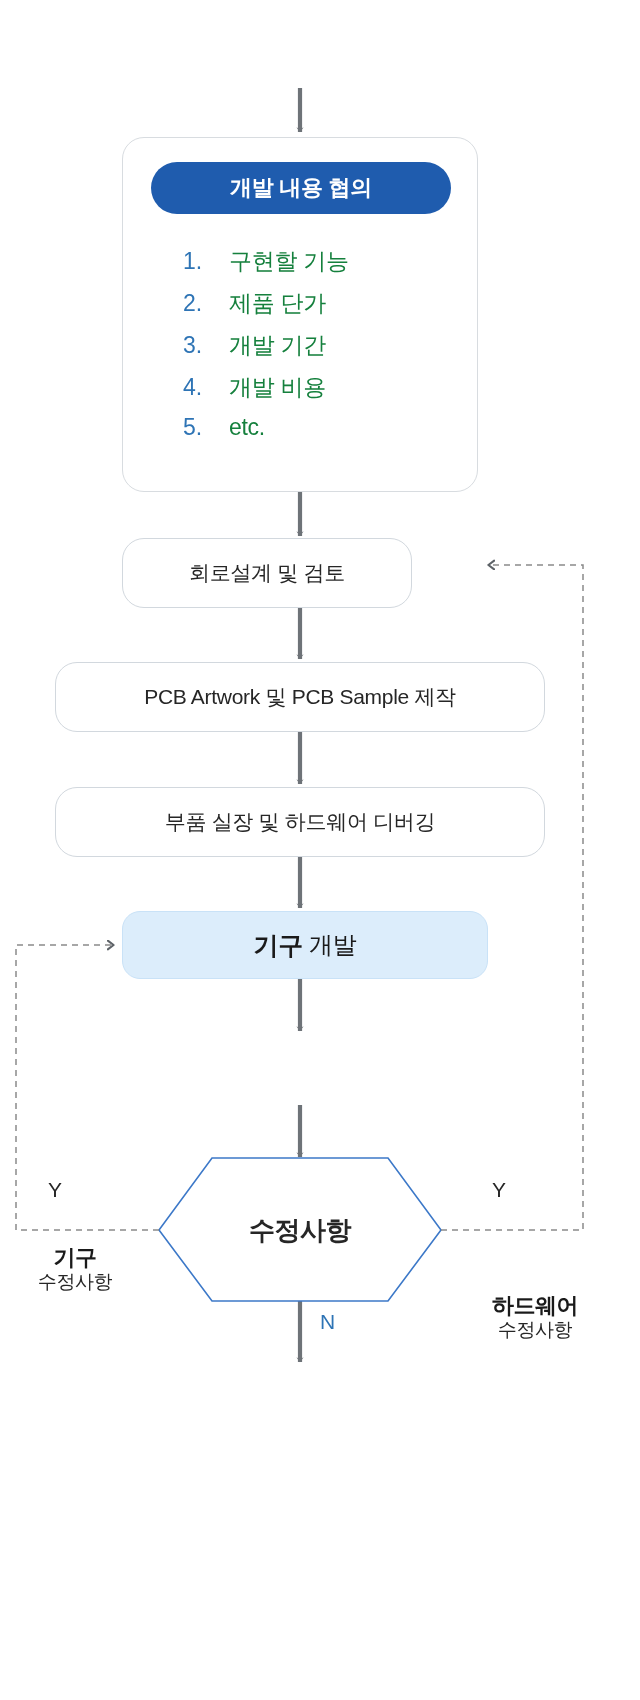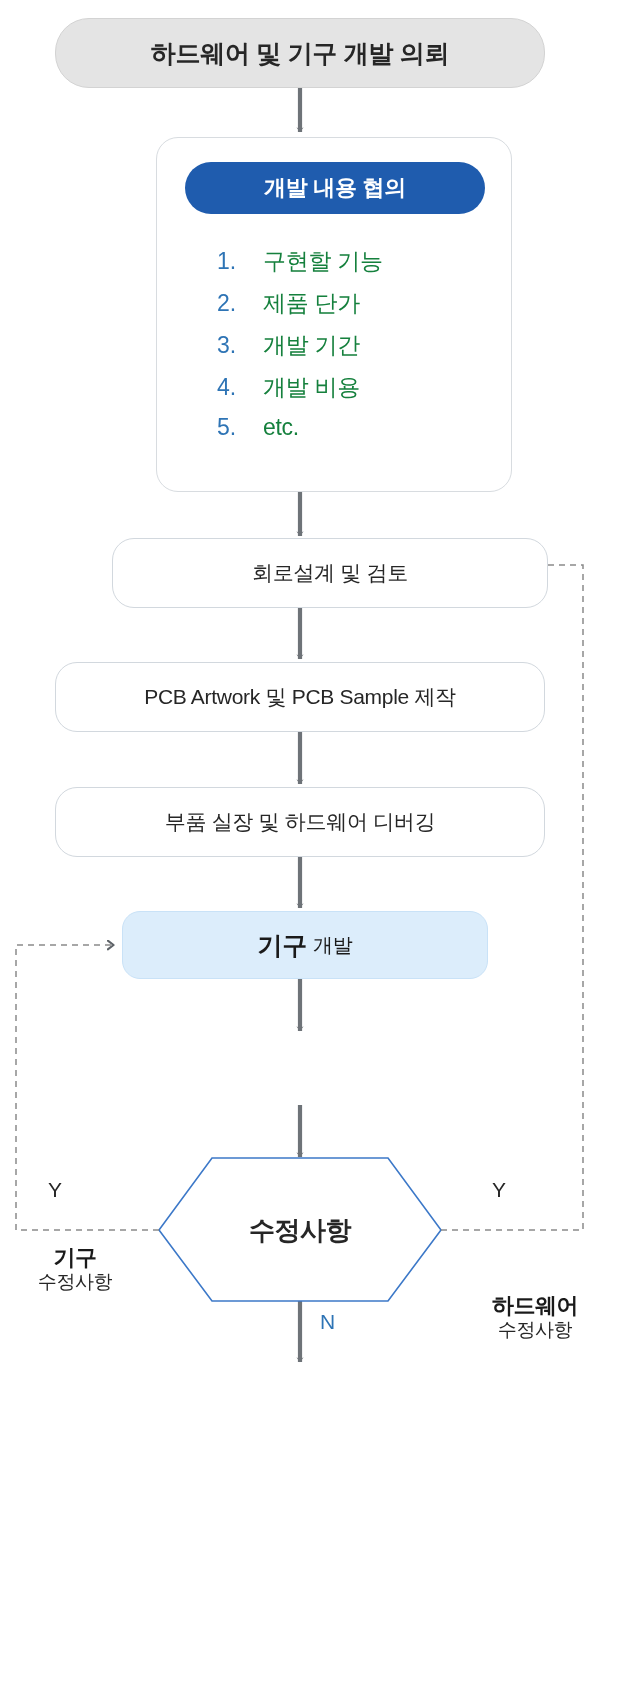--- a/index.html
+++ b/index.html
@@ -40,21 +40,20 @@
     color:#262626;
     letter-spacing:-0.3px;
   }
 
   
   .group-box{
     background:#ffffff;
     border:1px solid #D8DCE0;
     border-radius:22px;
     display:block;
-    margin-left:34px;
   }
 
   
   .pill{
     background:#1F5CAE;
     border-radius:28px;
     color:#ffffff;
     font-size:22px;
     font-weight:700;
     letter-spacing:-0.3px;
@@ -97,21 +96,21 @@
 
   
   .proc-hl{
     background:#DCEDFB;
     border:1px solid #C9E2F7;
     border-radius:18px;
     color:#1a1a1a;
     letter-spacing:-0.3px;
   }
   .proc-hl .big{ font-size:25px; font-weight:700; }
-  .proc-hl .small{ font-size:20px; font-weight:400; margin-left:6px;}
+  .proc-hl .small{ font-size:24px; font-weight:400; margin-left:6px;}
 
   
   .hex-label{
     position:absolute;
     display:flex;
     align-items:center;
     justify-content:center;
     font-size:26px;
     font-weight:700;
     color:#262626;
@@ -179,23 +178,20 @@
       <line x1="300" y1="1301" x2="300" y2="1362" marker-end="url(#arrowSolid)"></line>
     </g>
 
     <polygon points="212,1158 388,1158 441,1230 388,1301 212,1301 159,1230" fill="#ffffff" stroke="#3C78C8" stroke-width="1.6"></polygon>
 
     <path d="M441,1230 L583,1230 L583,565 L489,565" fill="none" stroke="#8A8A8A" stroke-width="1.5" stroke-dasharray="6 5" marker-end="url(#arrowDash)"></path>
 
     <path d="M159,1230 L16,1230 L16,945 L113,945" fill="none" stroke="#8A8A8A" stroke-width="1.5" stroke-dasharray="6 5" marker-end="url(#arrowDash)"></path>
   </svg>
 
-  <div class="node start-box" style="left:55px; top:18px; width:490px; height:70px;">
-    <span>하드웨어 및 기구 개발 의뢰</span>
-  </div>
 
   <div class="node group-box" style="left:122px; top:137px; width:356px; height:355px;">
     <div class="node pill" style="left:28px; top:24px; width:300px; height:52px; position:absolute;">
       <span>개발 내용 협의</span>
     </div>
 
     <div class="numlist">
       <div class="numrow">
         <span class="idx">1.</span>
         <span class="txt">구현할 기능</span>
@@ -212,21 +208,21 @@
         <span class="idx">4.</span>
         <span class="txt">개발 비용</span>
       </div>
       <div class="numrow">
         <span class="idx">5.</span>
         <span class="txt">etc.</span>
       </div>
     </div>
   </div>
 
-  <div class="node proc" style="left:112px; top:538px; width:436px; height:70px;justify-content:center;">
+  <div class="node proc" style="left:122px; top:538px; width:290px; height:70px;justify-content:center;">
     <span>회로설계 및 검토</span>
   </div>
 
   <div class="node proc" style="left:55px; top:662px; width:490px; height:70px;">
     <span>PCB Artwork 및 PCB Sample 제작</span>
   </div>
 
   <div class="node proc" style="left:55px; top:787px; width:490px; height:70px;">
     <span>부품 실장 및 하드웨어 디버깅</span>
   </div>

